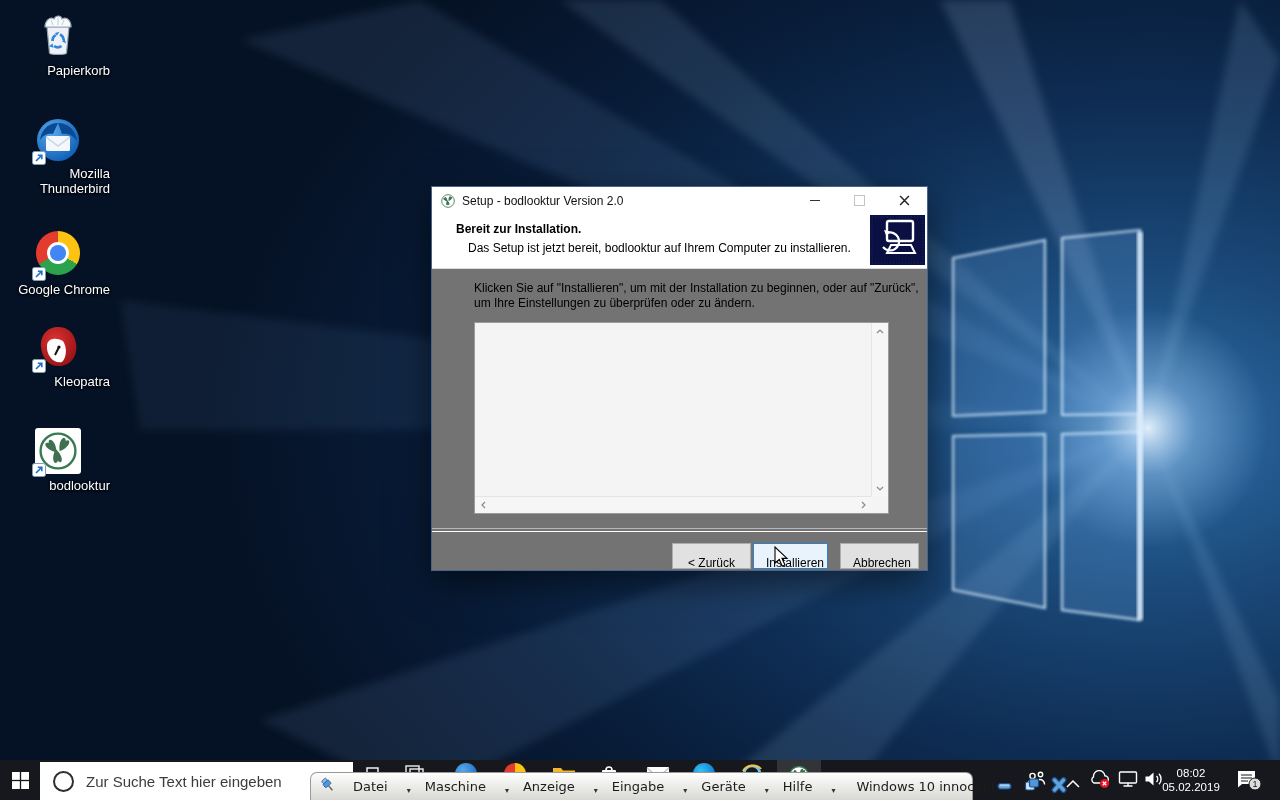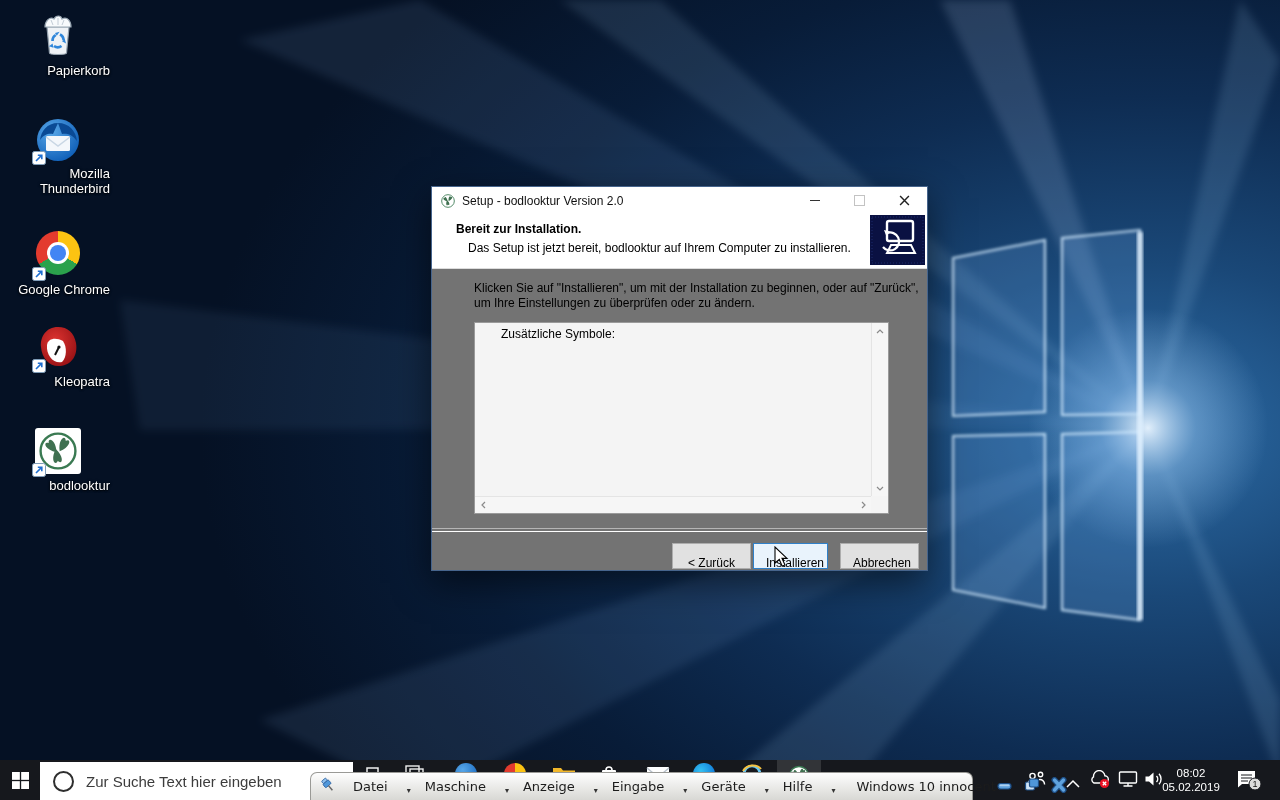--- a/index.html
+++ b/index.html
@@ -263,21 +263,20 @@
     </div>
   </div>
 
   <div class="dlg-page">
     <div class="body-text">
       <div>Klicken Sie auf "Installieren", um mit der Installation zu beginnen, oder auf "Zurück",</div>
       <div>um Ihre Einstellungen zu überprüfen oder zu ändern.</div>
     </div>
     <div class="memo">
       <div class="memo-lines">
-        <div class="ind1">Zusätzliche Symbole:</div>
       </div>
       <div class="vscroll">
         <div class="sb-arrow" style="top:0">
           <svg width="8" height="5" viewBox="0 0 8 5">
               <path d="M1 4 L4 1 L7 4" stroke="#8a8a8a" stroke-width="1.2" fill="none"></path>
             </svg>
         </div>
         <div class="sb-arrow" style="bottom:0">
           <svg width="8" height="5" viewBox="0 0 8 5">
               <path d="M1 1 L4 4 L7 1" stroke="#8a8a8a" stroke-width="1.2" fill="none"></path>

